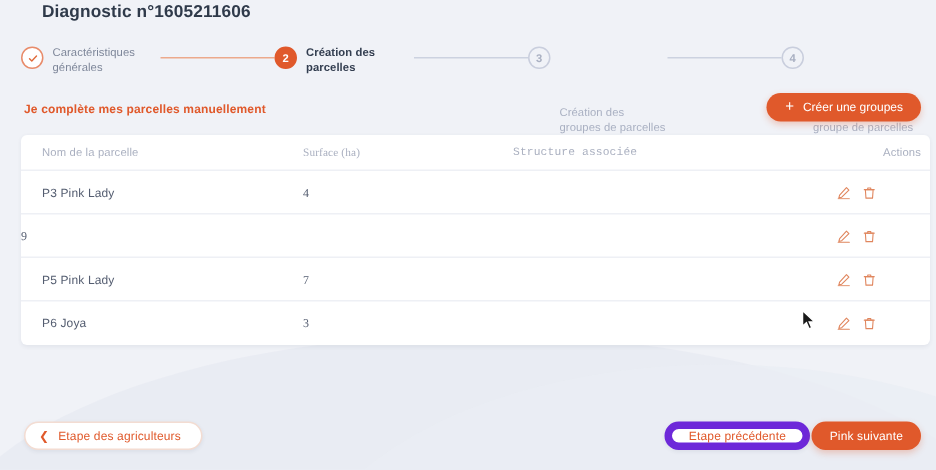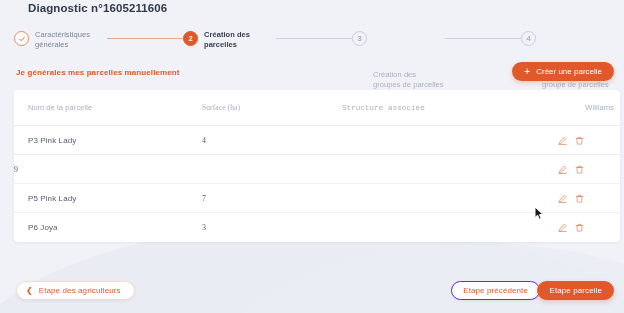--- a/index.html
+++ b/index.html
@@ -163,21 +163,21 @@
     overflow: hidden;
   }
   .row {
     display: flex;
     align-items: center;
     height: 29px;
     border-bottom: 1px solid #eef0f5;
     box-sizing: border-box;
   }
   .row:last-child { border-bottom: none; }
-  .row.header { height: 36px; }
+  .row.header { height: 24px; }
   .c-name { width: 188px; padding-left: 14px; box-sizing: border-box; }
   .c-surf { width: 140px; font-family: Liberation Serif, serif; }
   .c-struct { flex: 1 1 auto; font-family: Liberation Mono, monospace; }
   .c-act { width: 62px; display: flex; align-items: center; justify-content: flex-start; gap: 8px; }
 
   .row.header .c-name,
   .row.header .c-surf,
   .row.header .c-struct,
   .row.header .c-act {
     font-size: 7.5px;
@@ -222,21 +222,21 @@
     color: #e0592b;
     gap: 6px;
     box-shadow: 0 1px 3px rgba(40,50,80,.08);
   }
   .btn-back .chev { font-size: 8px; }
   .btn-prev {
     right: 84px;
     bottom: 13px;
     padding: 0 11px;
     background: #fff;
-    border: 1px solid #6d28d9;
+    border: 5px solid #6d28d9;
     color: #e0592b;
     box-shadow: 0 1px 3px rgba(40,50,80,.08);
     text-align: right;
   }
   .btn-next {
     right: 10px;
     bottom: 13px;
     padding: 0 11px;
     background: #e0592b;
     border: 1px solid #e0592b;
@@ -289,34 +289,34 @@
 
     <div class="connector off"></div>
 
     <div class="step">
       <div class="step-badge todo">4</div>
       <div class="step-label todo">Complétion données groupe de parcelles</div>
     </div>
 
   </div>
 
-  <div class="manual-link">Je générales mes parcelles manuellement</div>
+  <div class="manual-link">Je complète mes parcelles manuellement</div>
 
   <button class="btn-create">
     <span class="plus">+</span>
-    <span>Créer une parcelle</span>
+    <span>Créer une groupes</span>
   </button>
 
   <div class="card">
 
     <div class="row header">
       <div class="c-name">Nom de la parcelle</div>
       <div class="c-surf">Surface (ha)</div>
       <div class="c-struct">Structure associée</div>
-      <div class="c-act">Williams</div>
+      <div class="c-act">Actions</div>
     </div>
 
 
     <div class="row body">
       <div class="c-name">P3 Pink Lady</div>
       <div class="c-surf">4</div>
       <div class="c-struct"></div>
       <div class="c-act">
         <button class="icon-btn">
           <svg width="9" height="9" viewBox="0 0 16 16">
@@ -397,19 +397,19 @@
     </div>
 
   </div>
 
   <button class="btn btn-back">
     <span class="chev">❮</span>
     <span>Etape des agriculteurs</span>
   </button>
 
   <button class="btn btn-prev">Etape précédente</button>
-  <button class="btn btn-next">Etape parcelle</button>
+  <button class="btn btn-next">Pink suivante</button>
 
   <svg class="cursor" width="11" height="15" viewBox="0 0 11 15">
     <path d="M1 1 L1 11.5 L3.6 9.2 L5.4 13.3 L7.2 12.5 L5.5 8.6 L9 8.5 Z" fill="#1a1a1a" stroke="#ffffff" stroke-width="1"></path>
   </svg>
 
 </div>
 
 </body></html>

